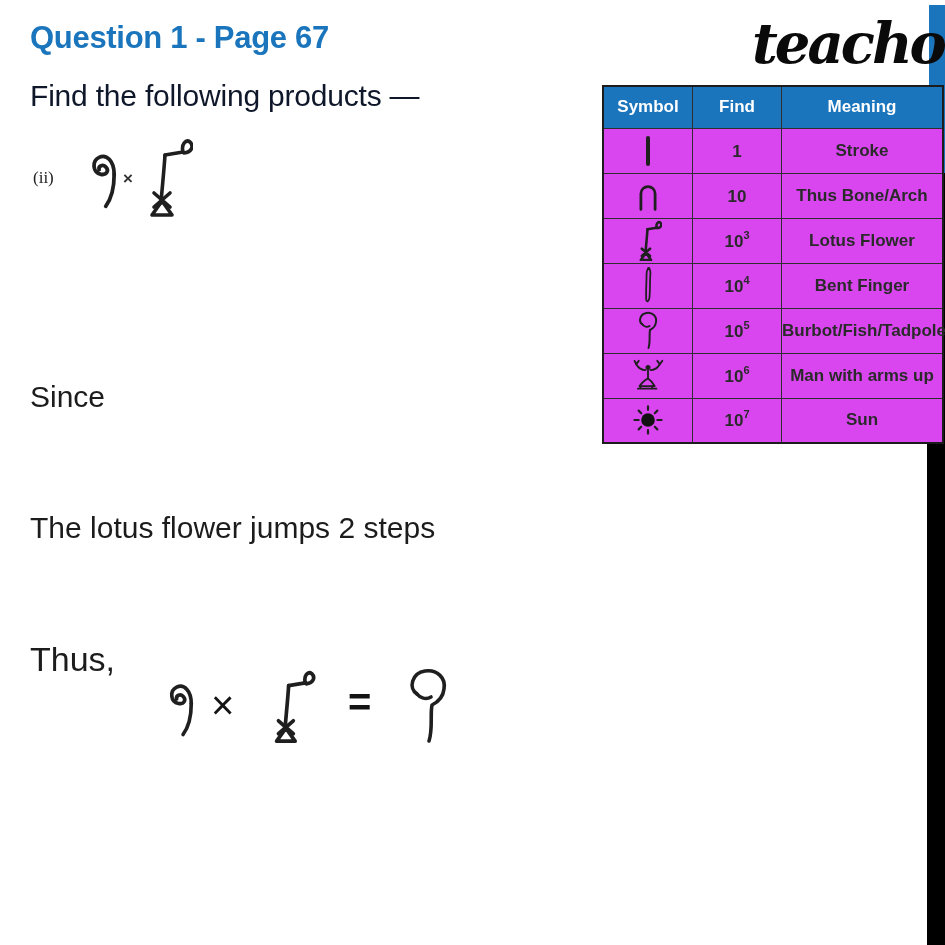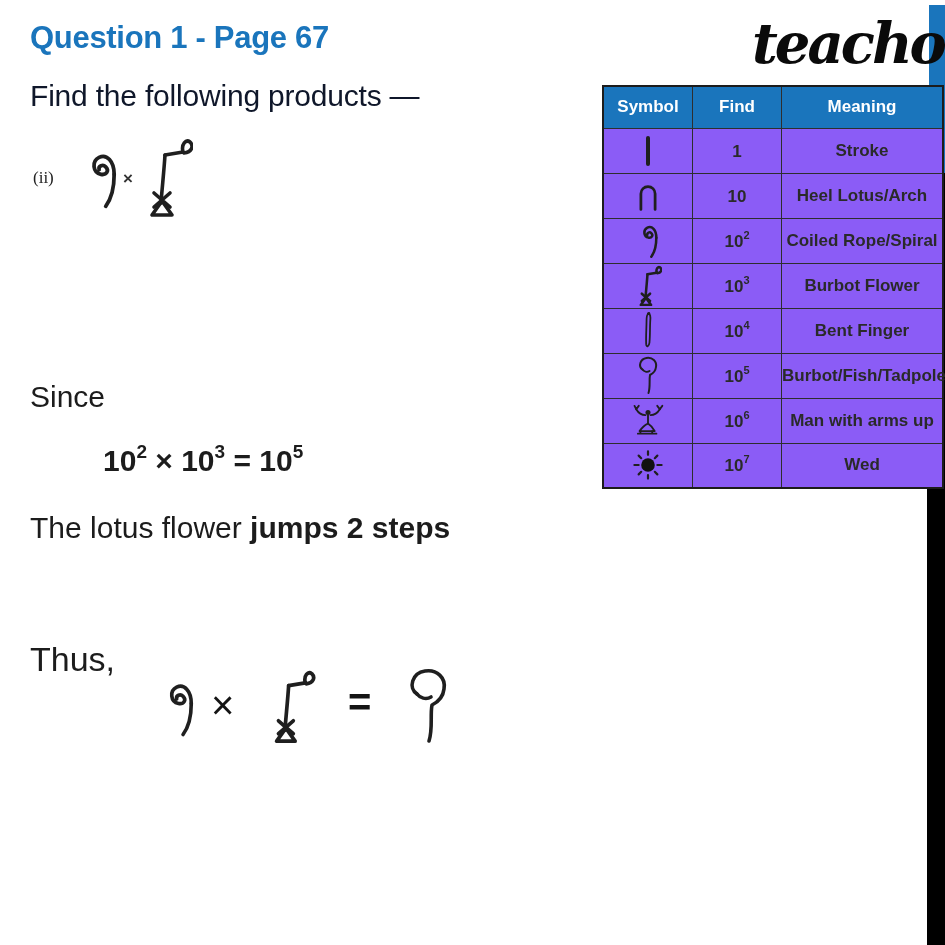--- a/index.html
+++ b/index.html
@@ -22,33 +22,33 @@
   .part-label{position:absolute;left:33px;top:168px;font-family:"Liberation Serif","DejaVu Serif",serif;font-size:17px;color:#222;}
   .expr-coil{position:absolute;left:85px;top:148px;}
   .expr-times{position:absolute;left:123px;top:169px;font-size:17px;font-weight:700;color:#333;}
   .expr-lotus{position:absolute;left:141px;top:137px;}
 
   
   .since{position:absolute;left:30px;top:380px;font-size:30px;}
   .poweq{position:absolute;left:103px;top:443px;font-size:30px;font-weight:700;}
   .poweq sup{font-size:19px;position:relative;top:-2px;}
   .lotus-line{position:absolute;left:30px;top:511px;font-size:30px;}
-  .lotus-line b{font-weight:700;}
+  .lotus-line b{font-weight:400;}
   .thus{position:absolute;left:30px;top:640px;font-size:34px;}
 
   
   .geq-coil{position:absolute;left:163px;top:677px;}
   .geq-times{position:absolute;left:211px;top:683px;font-size:40px;font-weight:400;color:#141414;}
   .geq-lotus{position:absolute;left:264px;top:669px;}
   .geq-eq{position:absolute;left:348px;top:680px;font-size:40px;font-weight:700;color:#141414;}
   .geq-fish{position:absolute;left:404px;top:667px;}
 
   
   .hiero-table{position:absolute;left:602px;top:85px;width:336px;border-collapse:collapse;
-               table-layout:fixed;background:#8b5cf6;}
+               table-layout:fixed;background:#d946ef;}
   .hiero-table th,.hiero-table td{border:1px solid #2e2e2e;text-align:center;vertical-align:middle;padding:0;}
   .hiero-table{border:2px solid #1c1c1c;}
   .hiero-table thead tr{height:42px;}
   .hiero-table tbody tr{height:45px;}
   .hiero-table th{background:#1a75bc;color:#fff;font-size:17px;font-weight:700;}
   .col-sym{width:88px;}.col-val{width:88px;}.col-mean{width:160px;}
   .hiero-table td{font-size:17px;font-weight:700;color:#2a2a2a;}
   .hiero-table td sup{font-size:11px;position:relative;top:-1px;}
   .glyph-cell svg{display:block;margin:0 auto;}
   .stroke-bar{width:4px;height:30px;background:#1f1f1f;border-radius:2px;margin:0 auto;}
@@ -101,44 +101,34 @@
         <td><span>1</span><sup></sup></td>
         <td>Stroke</td>
       </tr>
       <tr>
         <td class="glyph-cell">
           <svg class="glyph" width="30" height="30" viewBox="0 0 32 38" stroke-width="3.5">
             <path d="M7 36 L7 16 A9 9 0 0 1 25 16 L25 36"></path>
           </svg>
         </td>
         <td><span>10</span><sup></sup></td>
-        <td>Heel Lotus/Arch</td>
-      </tr>
-      <tr>
-        <td class="glyph-cell">
-          <svg class="glyph" width="19" height="36" viewBox="0 0 34 64" stroke-width="4.5">
-            <path d="M22 60 C 28 52, 31 40, 31 26"></path>
-            <path d="M31 26 C 31 12, 23 4, 15 8 C 7 12, 8 24, 17 26 C 23 27, 26 22, 22 18 C 19 15, 14 17, 15 21"></path>
-          </svg>
-        </td>
-        <td><span>10</span><sup>2</sup></td>
-        <td>Coiled Rope/Spiral</td>
+        <td>Thus Bone/Arch</td>
       </tr>
       <tr>
         <td class="glyph-cell">
           <svg class="glyph" width="27" height="41" viewBox="0 0 52 80" stroke-width="5">
             <path d="M20 66 C 21 52, 23 34, 24 18"></path>
             <path d="M24 18 L 42 15"></path>
             <path d="M42 15 C 40 7, 45 2, 49 5 C 53 9, 51 15, 43 16 Z"></path>
             <path d="M13 56 L29 70 M29 56 L13 70"></path>
             <path d="M11 78 L31 78 L21 64 Z"></path>
           </svg>
         </td>
         <td><span>10</span><sup>3</sup></td>
-        <td>Burbot Flower</td>
+        <td>Lotus Flower</td>
       </tr>
       <tr>
         <td class="glyph-cell">
           <svg class="glyph" width="14" height="38" viewBox="0 0 18 52" stroke-width="2.4">
             <path d="M9 3 C 12 2, 13 6, 12 14 C 11.5 22, 12 32, 11 42 C 10.5 47, 7 49, 6.5 44 C 6 34, 7 20, 7 12 C 7 6, 7 4, 9 3 Z"></path>
             <path d="M9 3 C 8.3 1.4, 10.6 0.4, 11 2"></path>
           </svg>
         </td>
         <td><span>10</span><sup>4</sup></td>
         <td>Bent Finger</td>
@@ -170,28 +160,27 @@
       </tr>
       <tr>
         <td class="glyph-cell">
           <svg class="glyph" width="34" height="34" viewBox="0 0 40 40" stroke-width="2.6">
             <circle cx="20" cy="20" r="8" fill="#111" stroke="none"></circle>
             <path d="M20 4 L20 8 M20 32 L20 36 M4 20 L9 20 M31 20 L36 20"></path>
             <path d="M9 9 L12 12 M28 28 L31 31 M31 9 L28 12 M12 28 L9 31"></path>
           </svg>
         </td>
         <td><span>10</span><sup>7</sup></td>
-        <td>Wed</td>
+        <td>Sun</td>
       </tr>
     </tbody>
   </table>
 
   <div class="since">Since</div>
 
-  <div class="poweq"><span>10</span><sup>2</sup> <span>×</span> <span>10</span><sup>3</sup> <span>=</span> <span>10</span><sup>5</sup></div>
 
   <div class="lotus-line"><span>The lotus flower </span><b>jumps 2 steps</b></div>
 
   <div class="thus">Thus,</div>
 
   <span class="geq-coil">
     <svg class="glyph" width="31" height="64" viewBox="0 0 34 64" stroke-width="4">
       <path d="M22 60 C 28 52, 31 40, 31 26"></path>
       <path d="M31 26 C 31 12, 23 4, 15 8 C 7 12, 8 24, 17 26 C 23 27, 26 22, 22 18 C 19 15, 14 17, 15 21"></path>
     </svg>

